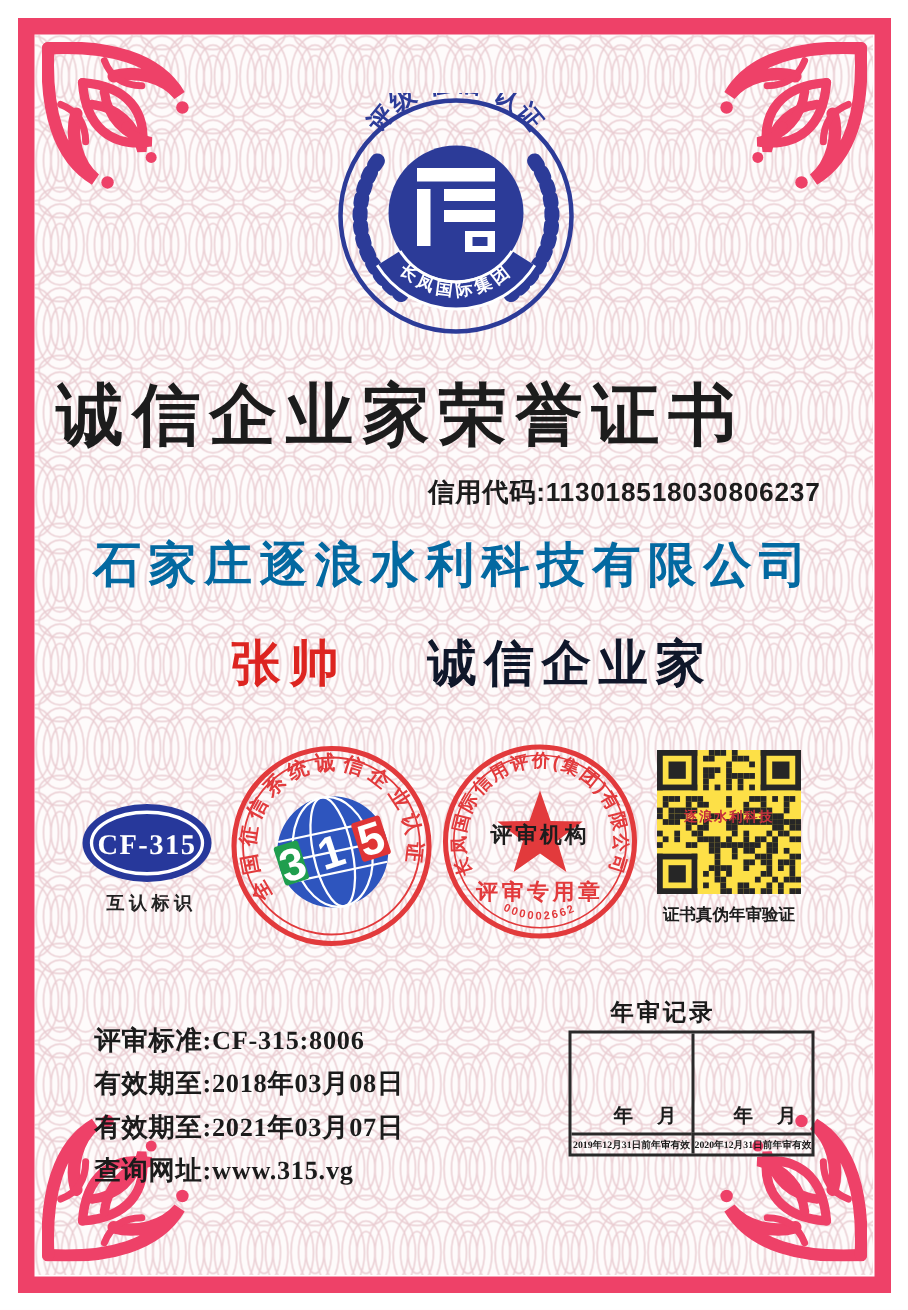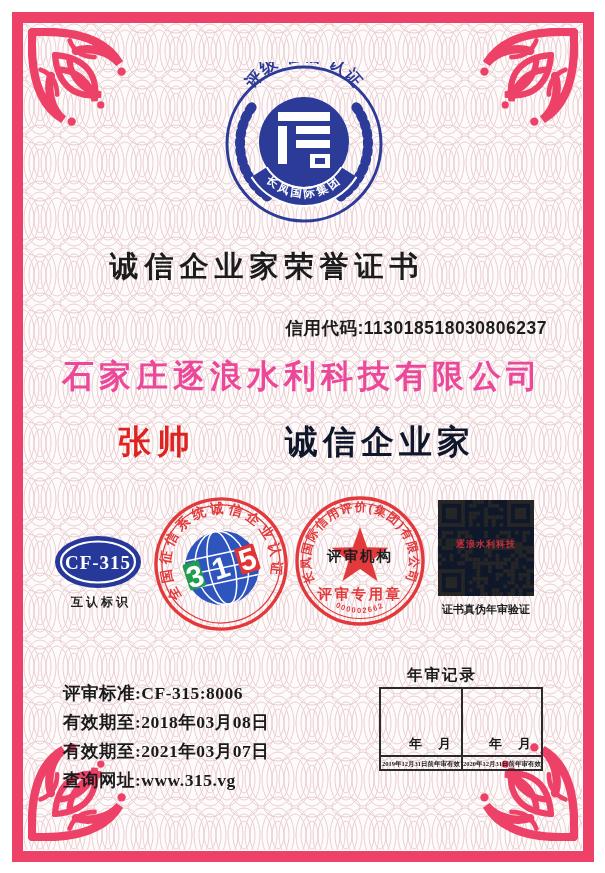--- a/index.html
+++ b/index.html
@@ -14,31 +14,31 @@
   
   .fl{position:absolute;width:104px;height:104px;color:#ee4168;z-index:2;}
   .fl.tl{left:28px;top:28px;}
   .fl.tr{right:27px;top:28px;transform:scaleX(-1);}
   .fl.br{right:27px;bottom:32px;transform:scale(-1,-1);}
   .fl.bl{left:28px;bottom:32px;transform:scaleY(-1);}
   .layer{position:absolute;z-index:3;}
   
   .emblem{left:222px;top:62px;width:164px;height:164px;}
   
-  .title{left:0;top:247px;width:534px;text-align:center;font-size:29px;font-weight:900;color:#1c1c1c;letter-spacing:6px;}
+  .title{left:0;top:247px;width:534px;text-align:center;font-size:45px;font-weight:900;color:#1c1c1c;letter-spacing:6px;}
   .credit{right:58px;top:316px;font-size:17.5px;font-weight:bold;color:#1c1c1c;letter-spacing:0.5px;}
-  .company{left:0;top:355px;width:605px;text-align:center;font-size:32px;font-weight:900;color:#ec4899;letter-spacing:5px;}
-  .person{left:118px;top:420px;font-size:33px;font-weight:900;color:#dd2420;letter-spacing:6px;}
+  .company{left:0;top:355px;width:605px;text-align:center;font-size:32px;font-weight:900;color:#0369a1;letter-spacing:5px;}
+  .person{left:118px;top:420px;font-size:33px;font-weight:900;color:#dd2420;letter-spacing:6px;padding-left:36px;}
   .honor{left:285px;top:420px;font-size:33px;font-weight:900;color:#0f172a;letter-spacing:5px;}
   
   .cf315{left:53px;top:535px;width:90px;height:54px;}
   .cfcap{left:71px;top:594px;font-family:"Liberation Serif","DejaVu Serif",serif;font-size:12px;font-weight:bold;color:#222;letter-spacing:3px;}
   .seal315{left:153px;top:496px;width:136px;height:136px;}
   .sealrev{left:294px;top:495px;width:132px;height:132px;}
-  .qr{left:438px;top:500px;width:96px;height:96px;background:#0f172a;}
+  .qr{left:438px;top:500px;width:96px;height:96px;background:#fde047;}
   .qrov{position:absolute;left:0;right:0;top:38px;text-align:center;font-size:9px;font-weight:bold;color:#c6303c;letter-spacing:1px;z-index:4;font-family:"Liberation Serif","DejaVu Serif",serif;}
   .qrcap{left:428px;top:602px;width:116px;text-align:center;font-family:"Liberation Serif","DejaVu Serif",serif;font-size:11px;font-weight:bold;color:#1d1d1d;}
   
   .details{left:63px;top:679px;font-family:"Liberation Serif","DejaVu Serif",serif;font-size:17.5px;font-weight:bold;color:#1b1b1b;letter-spacing:0.5px;line-height:29px;}
   
   .artitle{left:379px;top:665px;font-family:"Liberation Serif","DejaVu Serif",serif;font-size:15.5px;font-weight:bold;color:#1b1b1b;letter-spacing:2px;margin-left:28px;}
   .artable{left:379px;top:687px;display:grid;grid-template-columns:80px 80px;grid-template-rows:66px 14px;border:2px solid #2a2a2a;background:transparent;}
   .arbig{position:relative;}
   .arbig.c2,.arnote.c2{border-left:2px solid #2a2a2a;}
   .arnote{border-top:2px solid #2a2a2a;font-family:"Liberation Serif","DejaVu Serif",serif;font-size:6.5px;font-weight:bold;color:#1b1b1b;text-align:center;line-height:13px;white-space:nowrap;overflow:hidden;}

